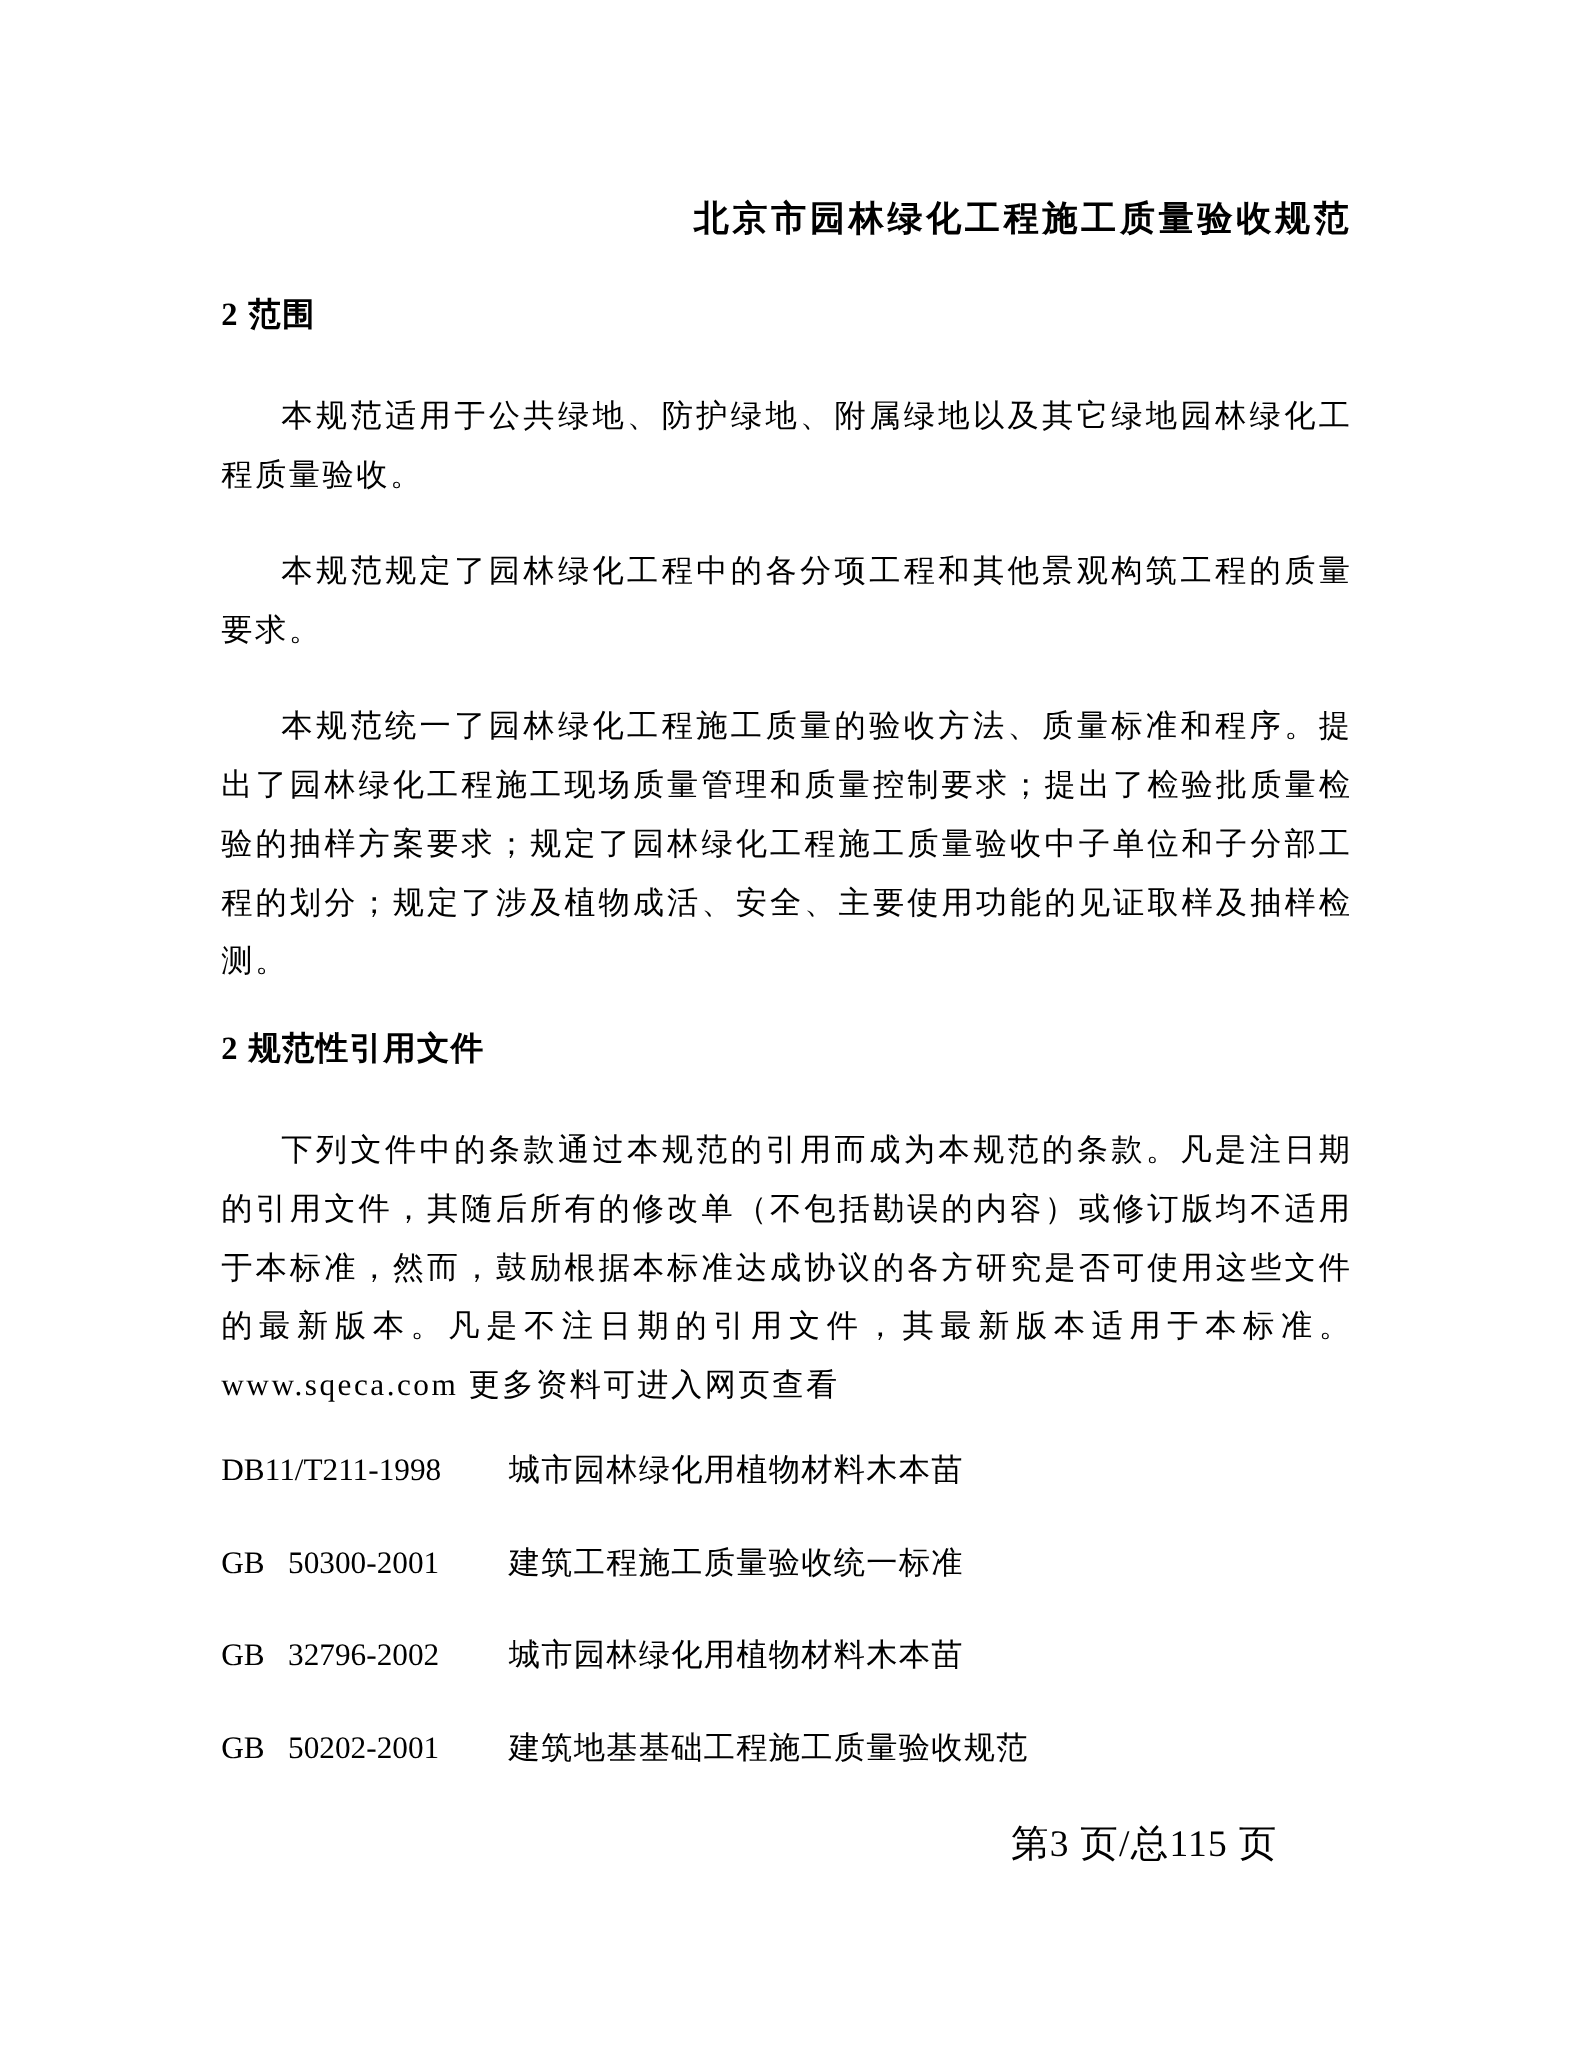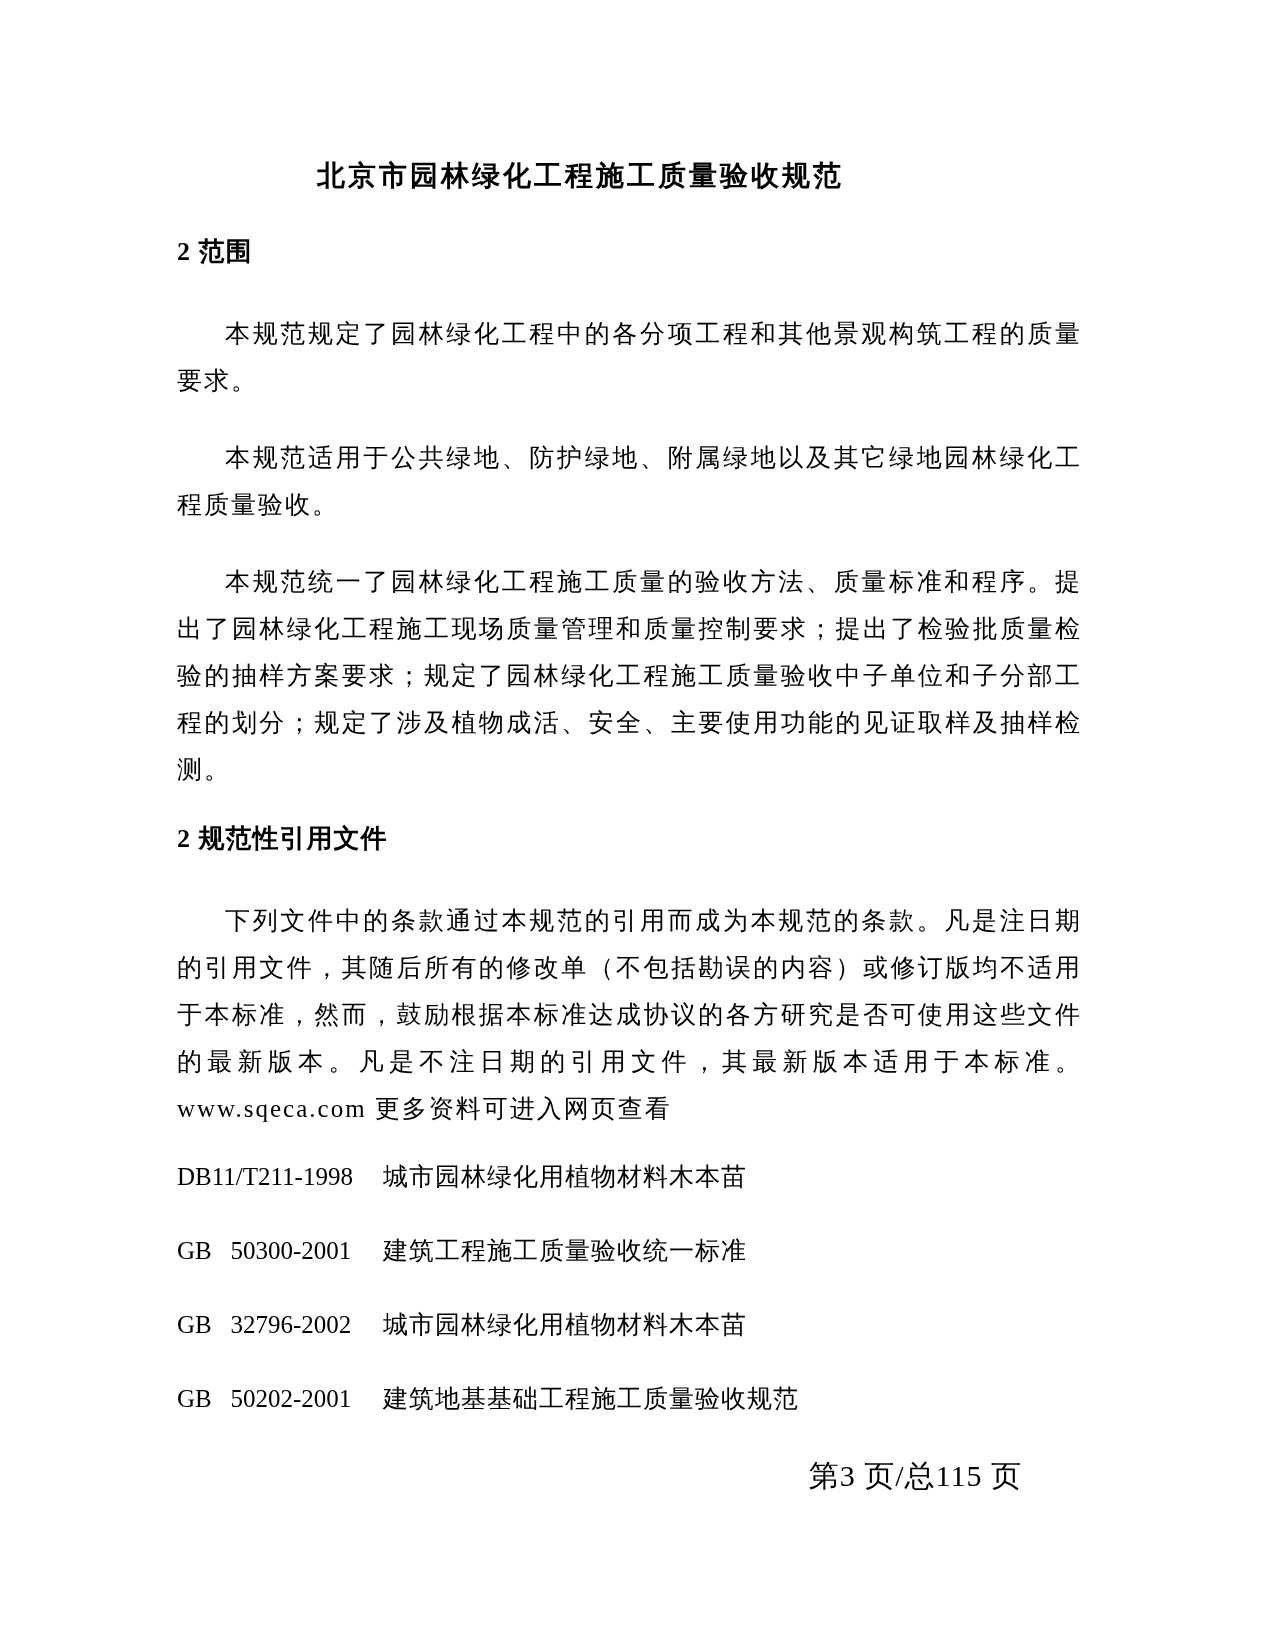--- a/index.html
+++ b/index.html
@@ -19,21 +19,21 @@
     width: 1275px;
     height: 1650px;
     background: #ffffff;
     box-sizing: border-box;
     padding: 160px 193px 0 177px;
   }
   .doc-title {
     font-size: 28px;
     font-weight: 700;
     line-height: 32px;
-    text-align: left;
+    text-align: right;
     padding-left: 140px; 
     margin: 0 0 44px 0;
     letter-spacing: 3px;
     white-space: nowrap;
   }
   .section-heading {
     font-size: 26px;
     font-weight: 700;
     line-height: 32px;
     margin: 0 0 42px 0;
@@ -60,41 +60,42 @@
     margin: 0 0 44px 0;
     white-space: nowrap;
   }
   .ref-code {
     display: inline-block;
     min-width: 206px;
     white-space: pre;
   }
   .ref-title {
     letter-spacing: 1px;
+    margin-left: 24px;
   }
   .page-footer {
     font-size: 30px;
     line-height: 36px;
     text-align: right;
     padding-right: 60px; 
     margin-top: 24px;
     letter-spacing: 1px;
   }
 </style>
 </head>
 <body>
 
 <div class="page">
 
   <div class="doc-title">北京市园林绿化工程施工质量验收规范</div>
 
   <div class="section">
     <div class="section-heading">2 范围</div>
+    <p class="body-para">本规范适用于公共绿地、防护绿地、附属绿地以及其它绿地园林绿化工程质量验收。</p>
     <p class="body-para">本规范规定了园林绿化工程中的各分项工程和其他景观构筑工程的质量要求。</p>
-    <p class="body-para">本规范适用于公共绿地、防护绿地、附属绿地以及其它绿地园林绿化工程质量验收。</p>
     <p class="body-para">本规范统一了园林绿化工程施工质量的验收方法、质量标准和程序。提出了园林绿化工程施工现场质量管理和质量控制要求；提出了检验批质量检验的抽样方案要求；规定了园林绿化工程施工质量验收中子单位和子分部工程的划分；规定了涉及植物成活、安全、主要使用功能的见证取样及抽样检测。</p>
   </div>
 
   <div class="section">
     <div class="section-heading">2 规范性引用文件</div>
     <p class="body-para">下列文件中的条款通过本规范的引用而成为本规范的条款。凡是注日期的引用文件，其随后所有的修改单（不包括勘误的内容）或修订版均不适用于本标准，然而，鼓励根据本标准达成协议的各方研究是否可使用这些文件的最新版本。凡是不注日期的引用文件，其最新版本适用于本标准。www.sqeca.com 更多资料可进入网页查看</p>
 
     <div class="ref-list">
       <div class="ref-row">
         <span class="ref-code">DB11/T211-1998</span><span class="ref-title">城市园林绿化用植物材料木本苗</span>

